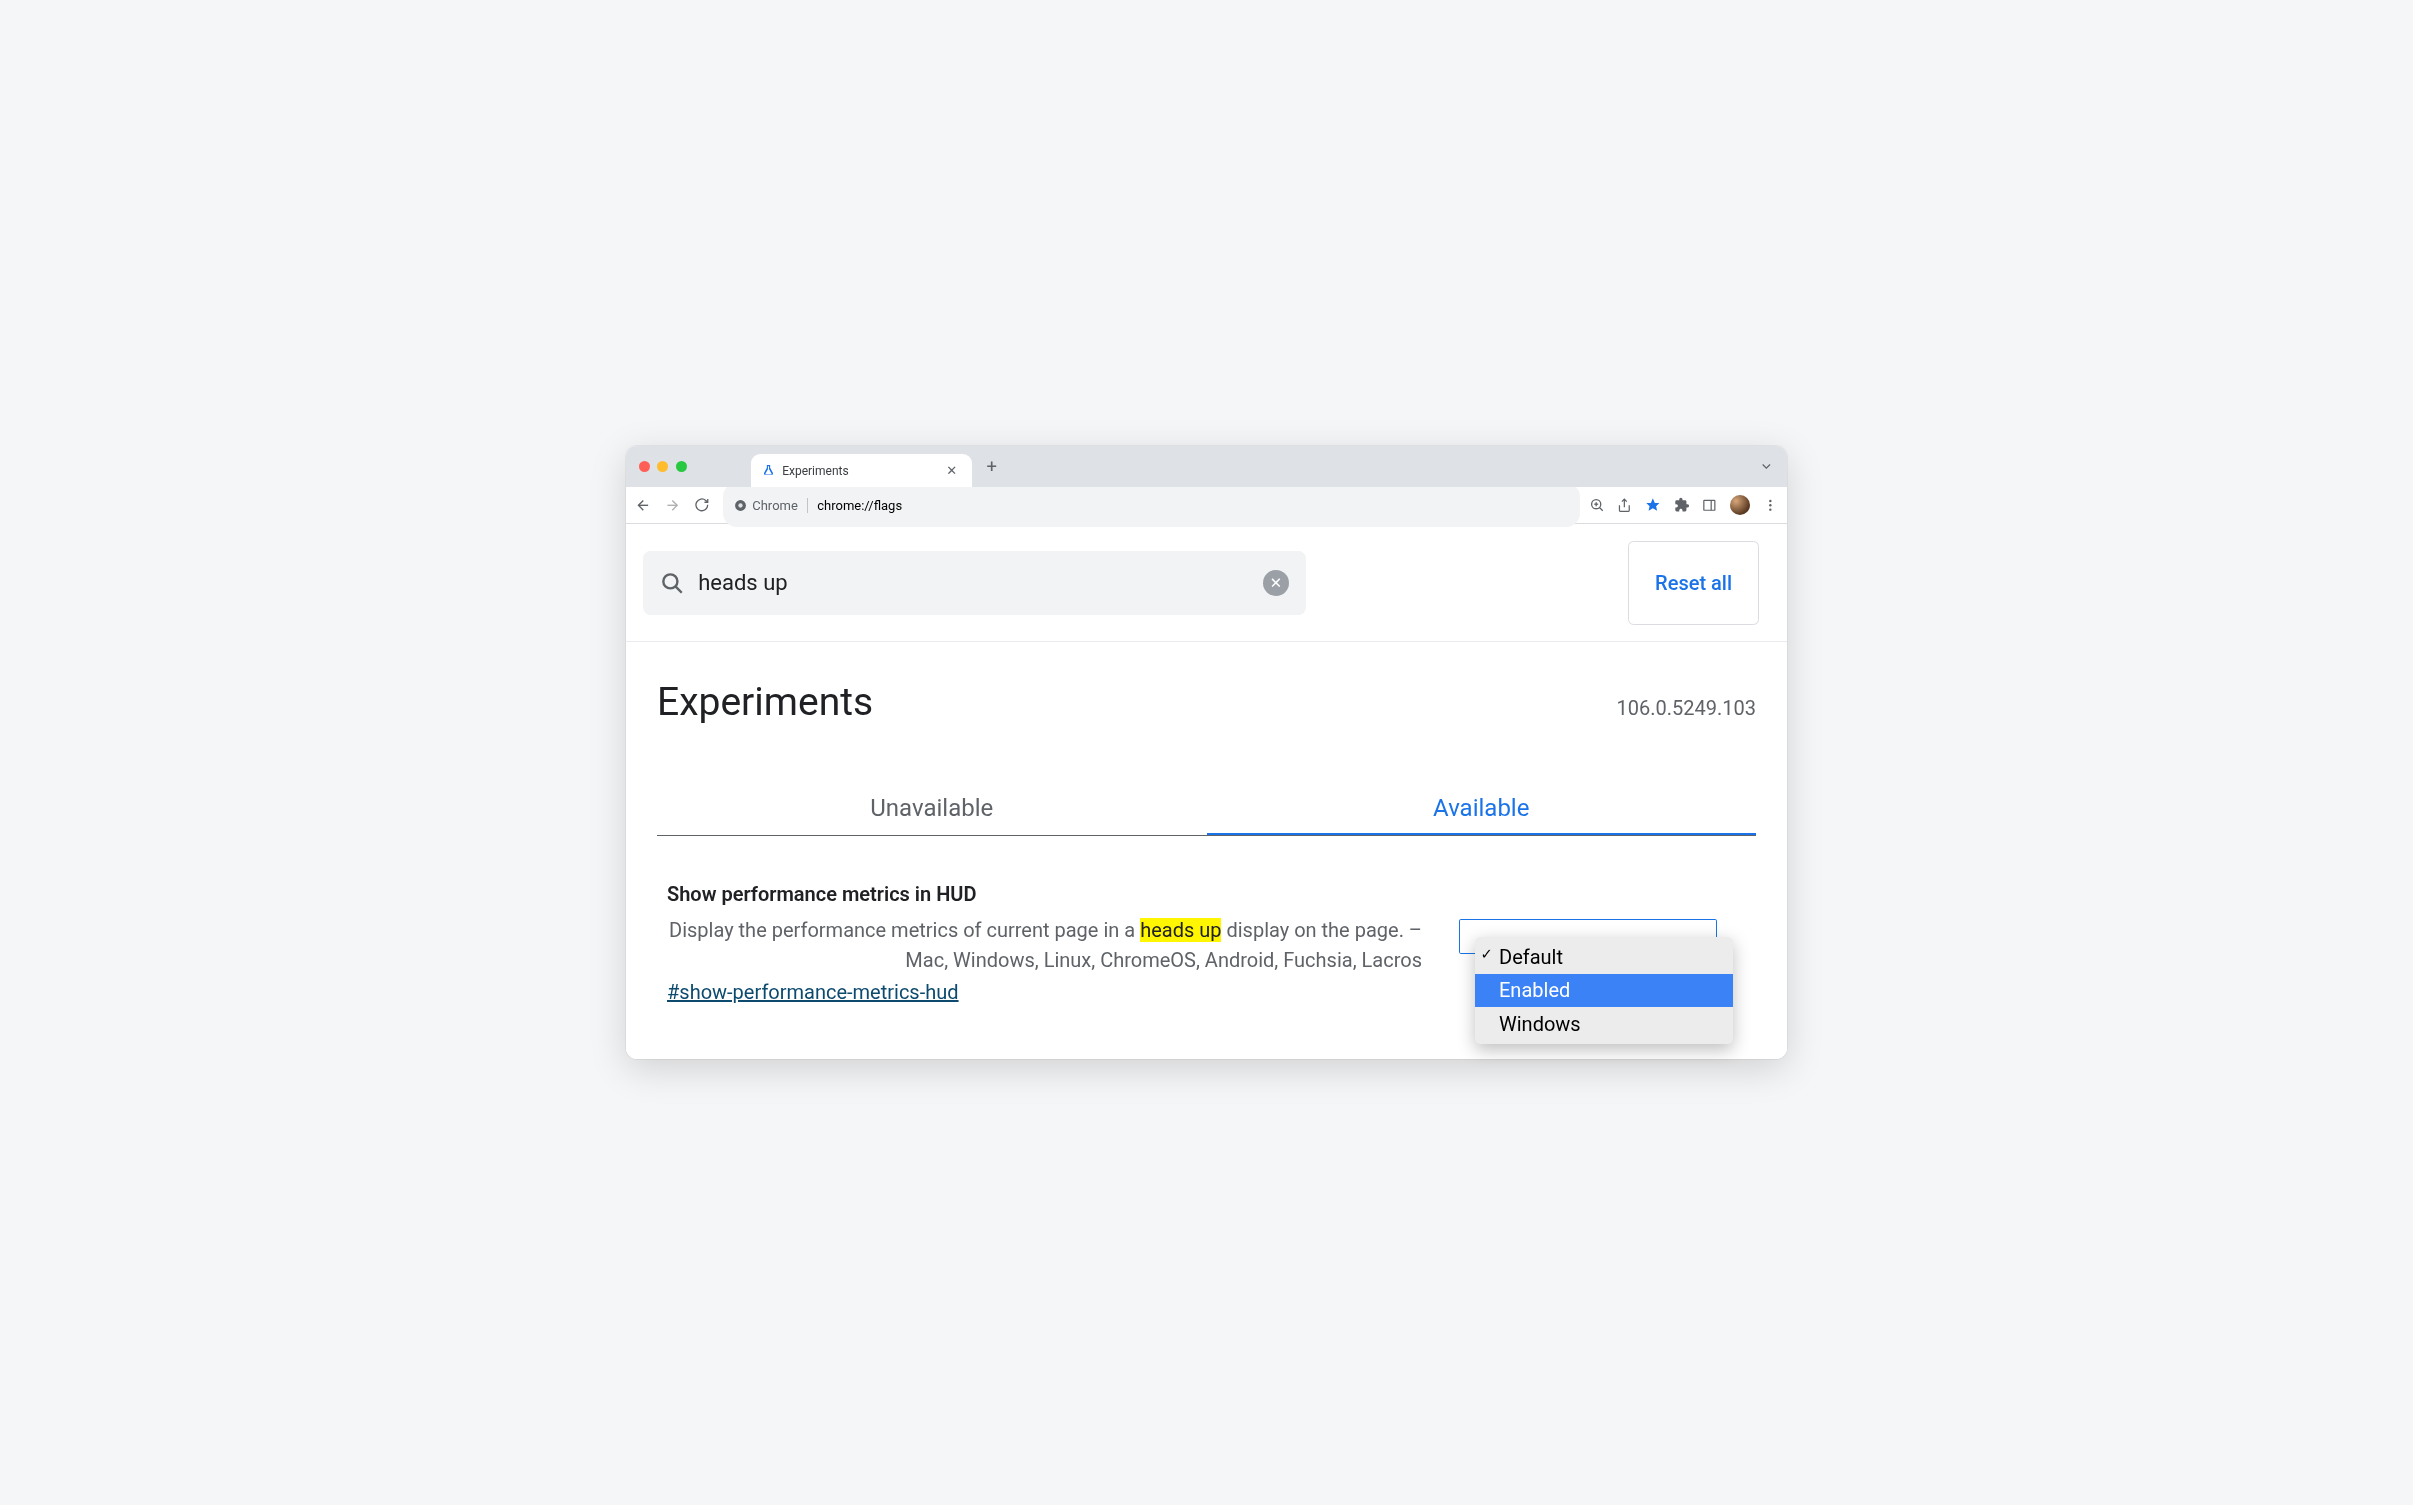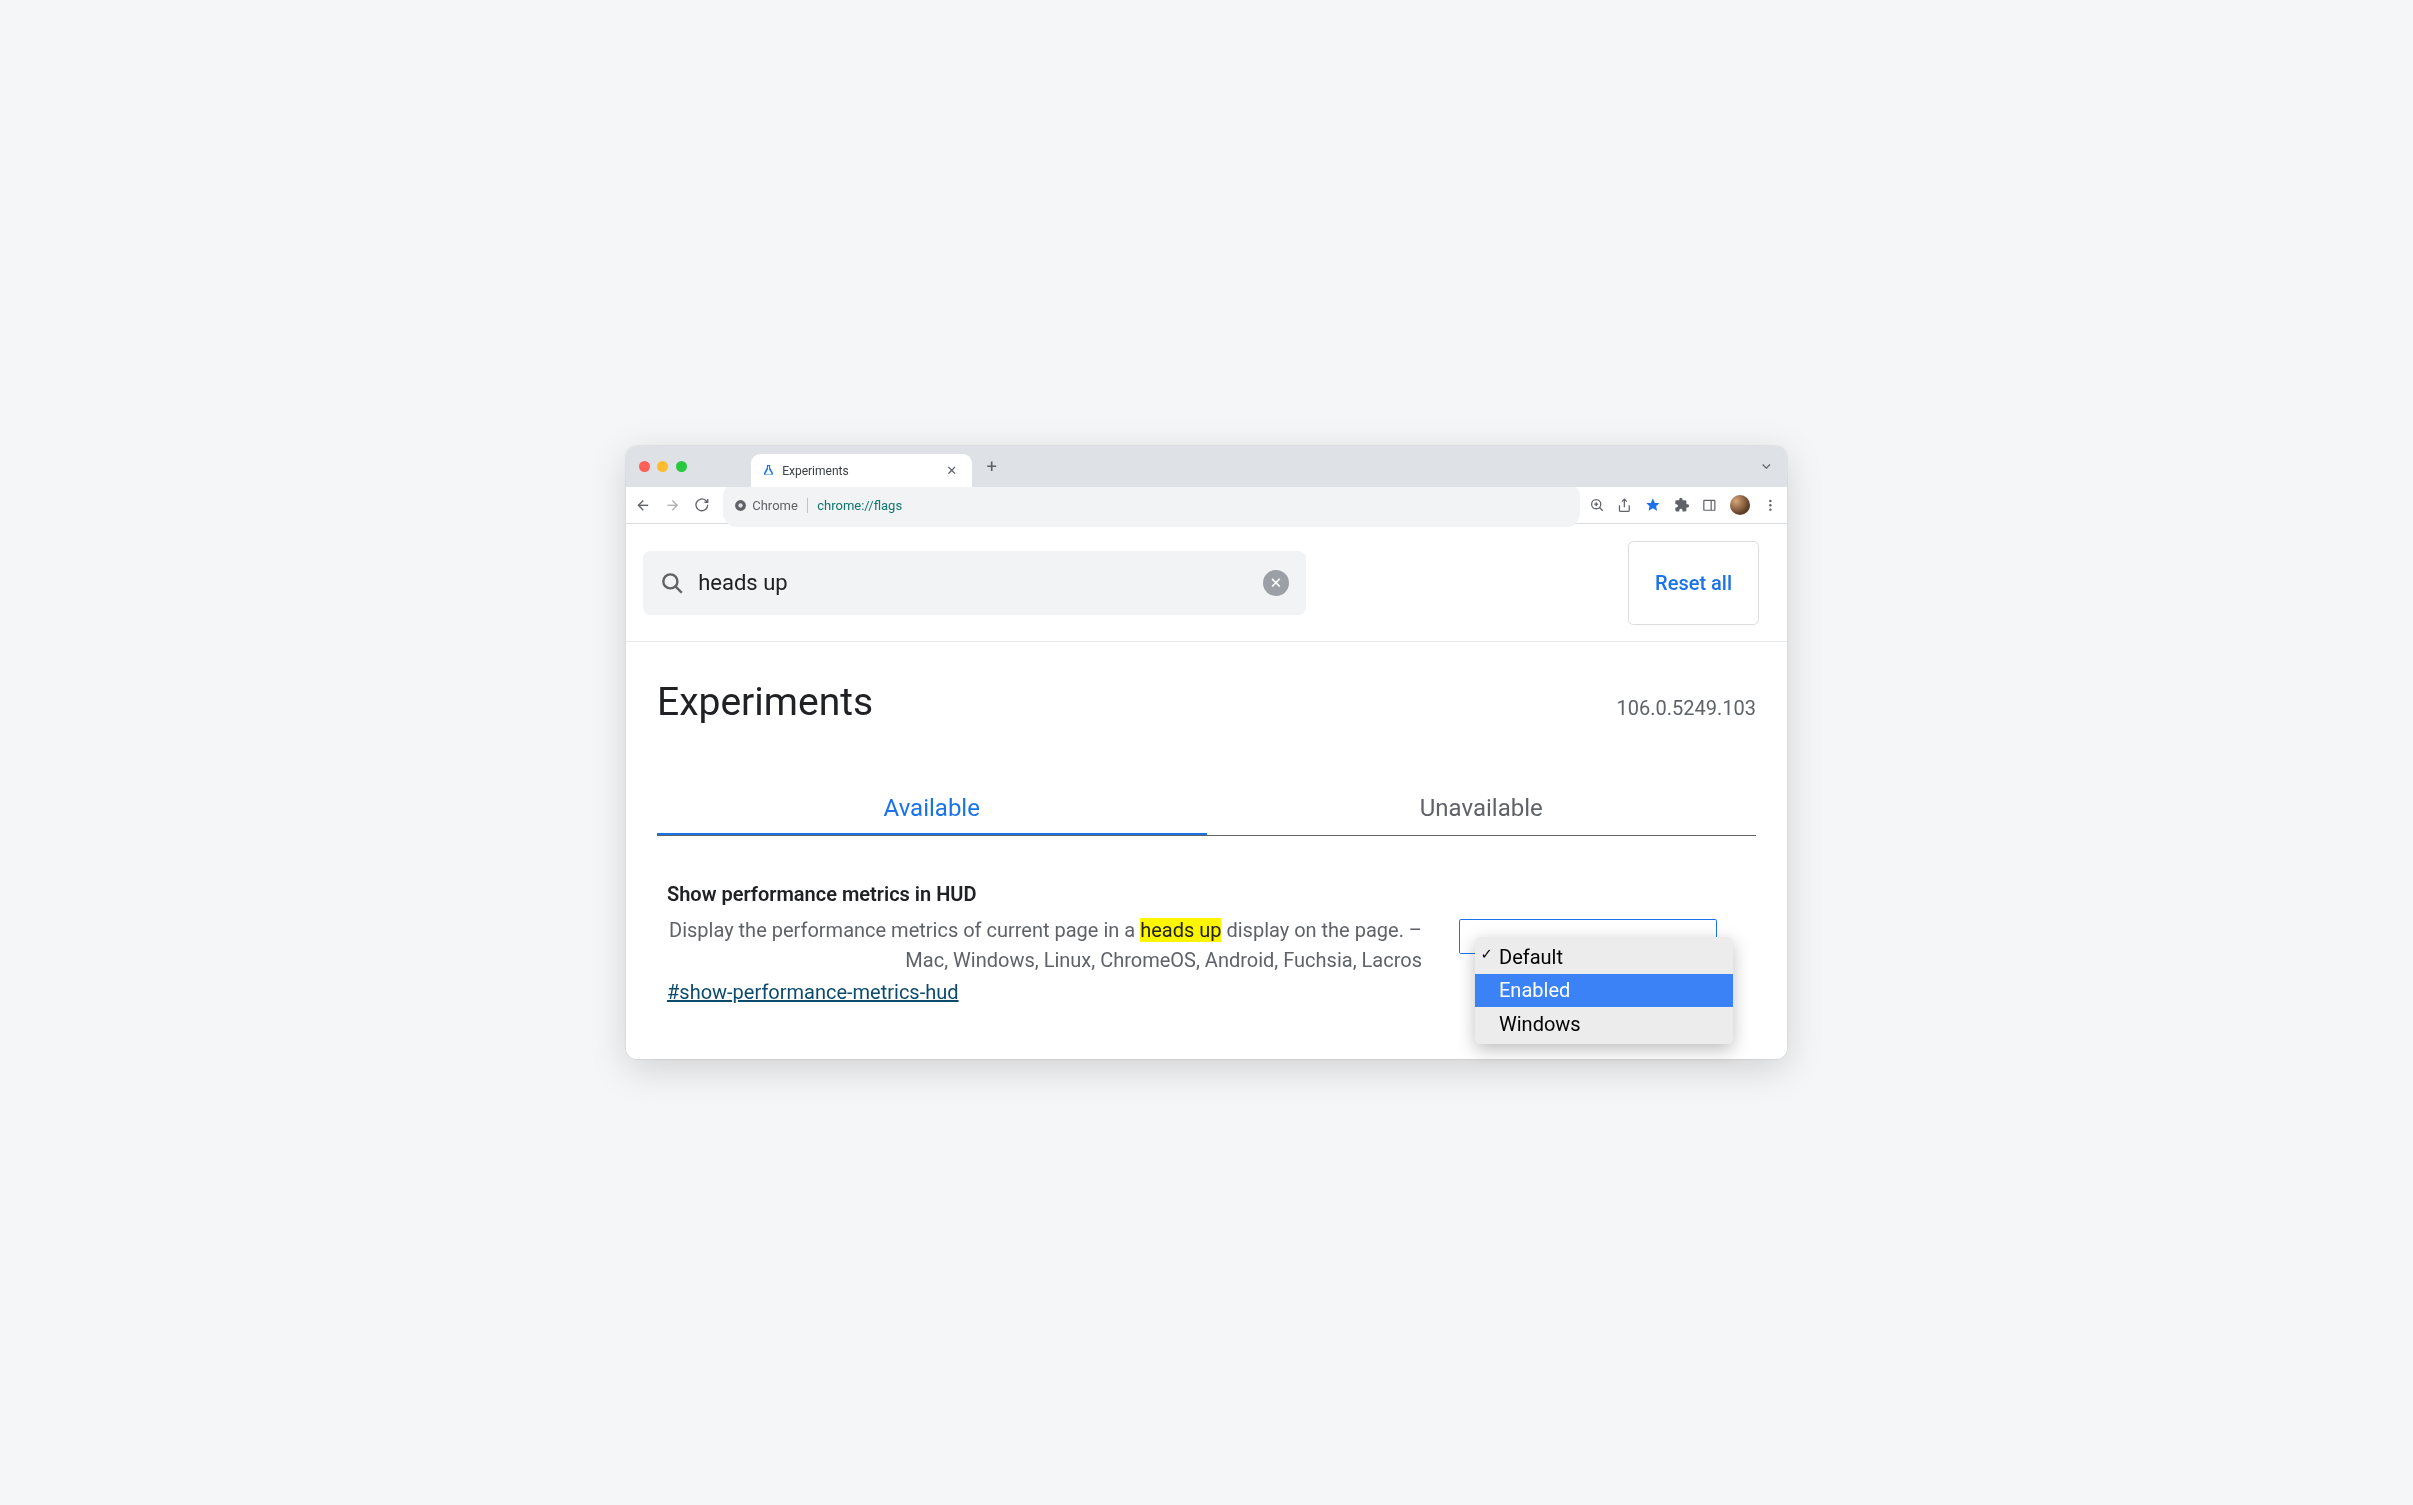--- a/index.html
+++ b/index.html
@@ -96,21 +96,21 @@
     font-size: 13px;
   }
   .omnibox .chip {
     border-right: 0.9px solid #c0c3c7;
     padding-right: 9.2px;
     margin-right: 1.8px;
     display: flex;
     align-items: center;
     gap: 5.5px;
   }
-  .omnibox .url { color: #0f766e; }
+  .omnibox .url { color: #000000; }
   .toolbar-icons { display: flex; align-items: center; gap: 13px; color: #5f6368; }
   .toolbar-icons .star { color: #1a73e8; }
   .avatar {
     width: 20px; height: 20px; border-radius: 50%;
     background: radial-gradient(circle at 30% 30%, #d7a77a, #5b3a22 70%);
   }
   
   .page {
     padding: 0 0 55px 0;
     background: #fff;
@@ -359,22 +359,22 @@
       </div>
       <button class="reset-btn">Reset all</button>
     </div>
 
     <div class="header-row">
       <h1 class="page-title">Experiments</h1>
       <div class="version">106.0.5249.103</div>
     </div>
 
     <div class="tabs-row">
+      <div class="page-tab">Unavailable</div>
       <div class="page-tab active">Available</div>
-      <div class="page-tab">Unavailable</div>
     </div>
 
     <div class="flag-item">
       <div class="flag-text">
         <div class="flag-title">Show performance metrics in HUD</div>
         <div class="flag-desc">
           <span>Display the performance metrics of current page in a </span><span class="highlight">heads up</span><span> display on the page. – Mac, Windows, Linux, ChromeOS, Android, Fuchsia, Lacros</span>
         </div>
         <a class="flag-link">#show-performance-metrics-hud</a>
       </div>

